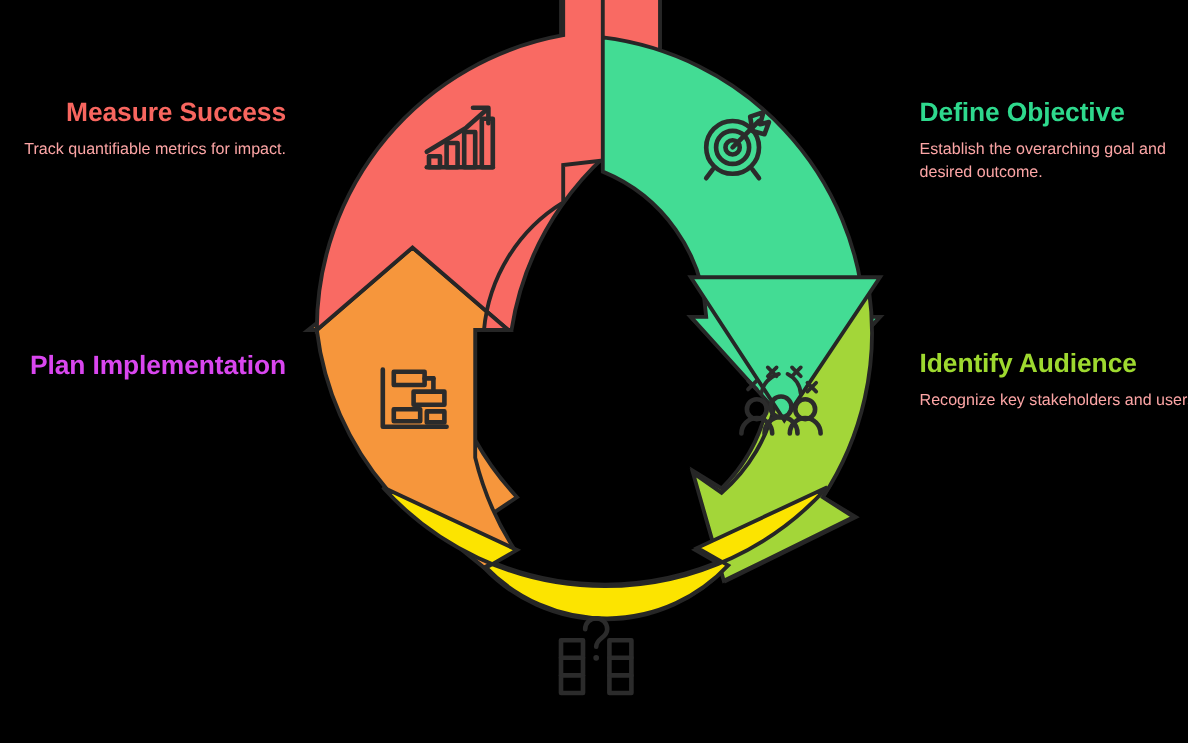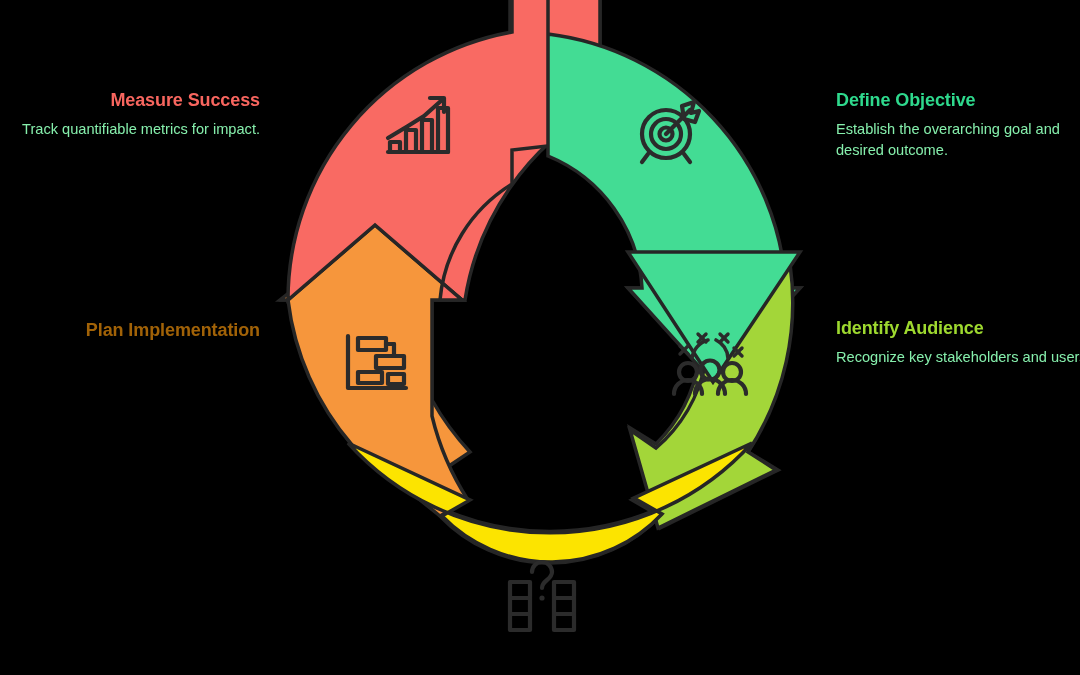--- a/index.html
+++ b/index.html
@@ -28,29 +28,29 @@
     height: 675px;
   }
   .label-block {
     position: absolute;
     width: 260px;
   }
   .label-left { text-align: right; }
   .label-right { text-align: left; }
 
   .label-title {
-    font-size: 18px;
+    font-size: 24px;
     font-weight: bold;
     letter-spacing: -0.1px;
     margin: 0 0 9px 0;
     line-height: 1.12;
   }
   .label-desc {
     font-size: 14.6px;
-    color: #86efac;
+    color: #fca5a5;
     line-height: 1.42;
     margin: 0;
     font-weight: 400;
   }
 
   
   #lbl-measure   { left: 0px;   top: 90px;  }
   #lbl-plan      { left: 0px;   top: 320px; }
   #lbl-define    { left: 836px; top: 90px;  }
   #lbl-identify  { left: 836px; top: 318px; }
@@ -291,21 +291,21 @@
 
     </g>
   </svg>
 
   <div class="label-block label-left" id="lbl-measure">
     <div class="label-title" style="color:#f8665f">Measure Success</div>
     <div class="label-desc">Track quantifiable metrics for impact.</div>
   </div>
 
   <div class="label-block label-left" id="lbl-plan">
-    <div class="label-title" style="color:#a16207">Plan Implementation</div>
+    <div class="label-title" style="color:#d946ef">Plan Implementation</div>
   </div>
 
   <div class="label-block label-right" id="lbl-define">
     <div class="label-title" style="color:#2ed98d">Define Objective</div>
     <div class="label-desc">Establish the overarching goal and desired outcome.</div>
   </div>
 
   <div class="label-block label-right" id="lbl-identify">
     <div class="label-title" style="color:#9ed92f">Identify Audience</div>
     <div class="label-desc">Recognize key stakeholders and users.</div>

